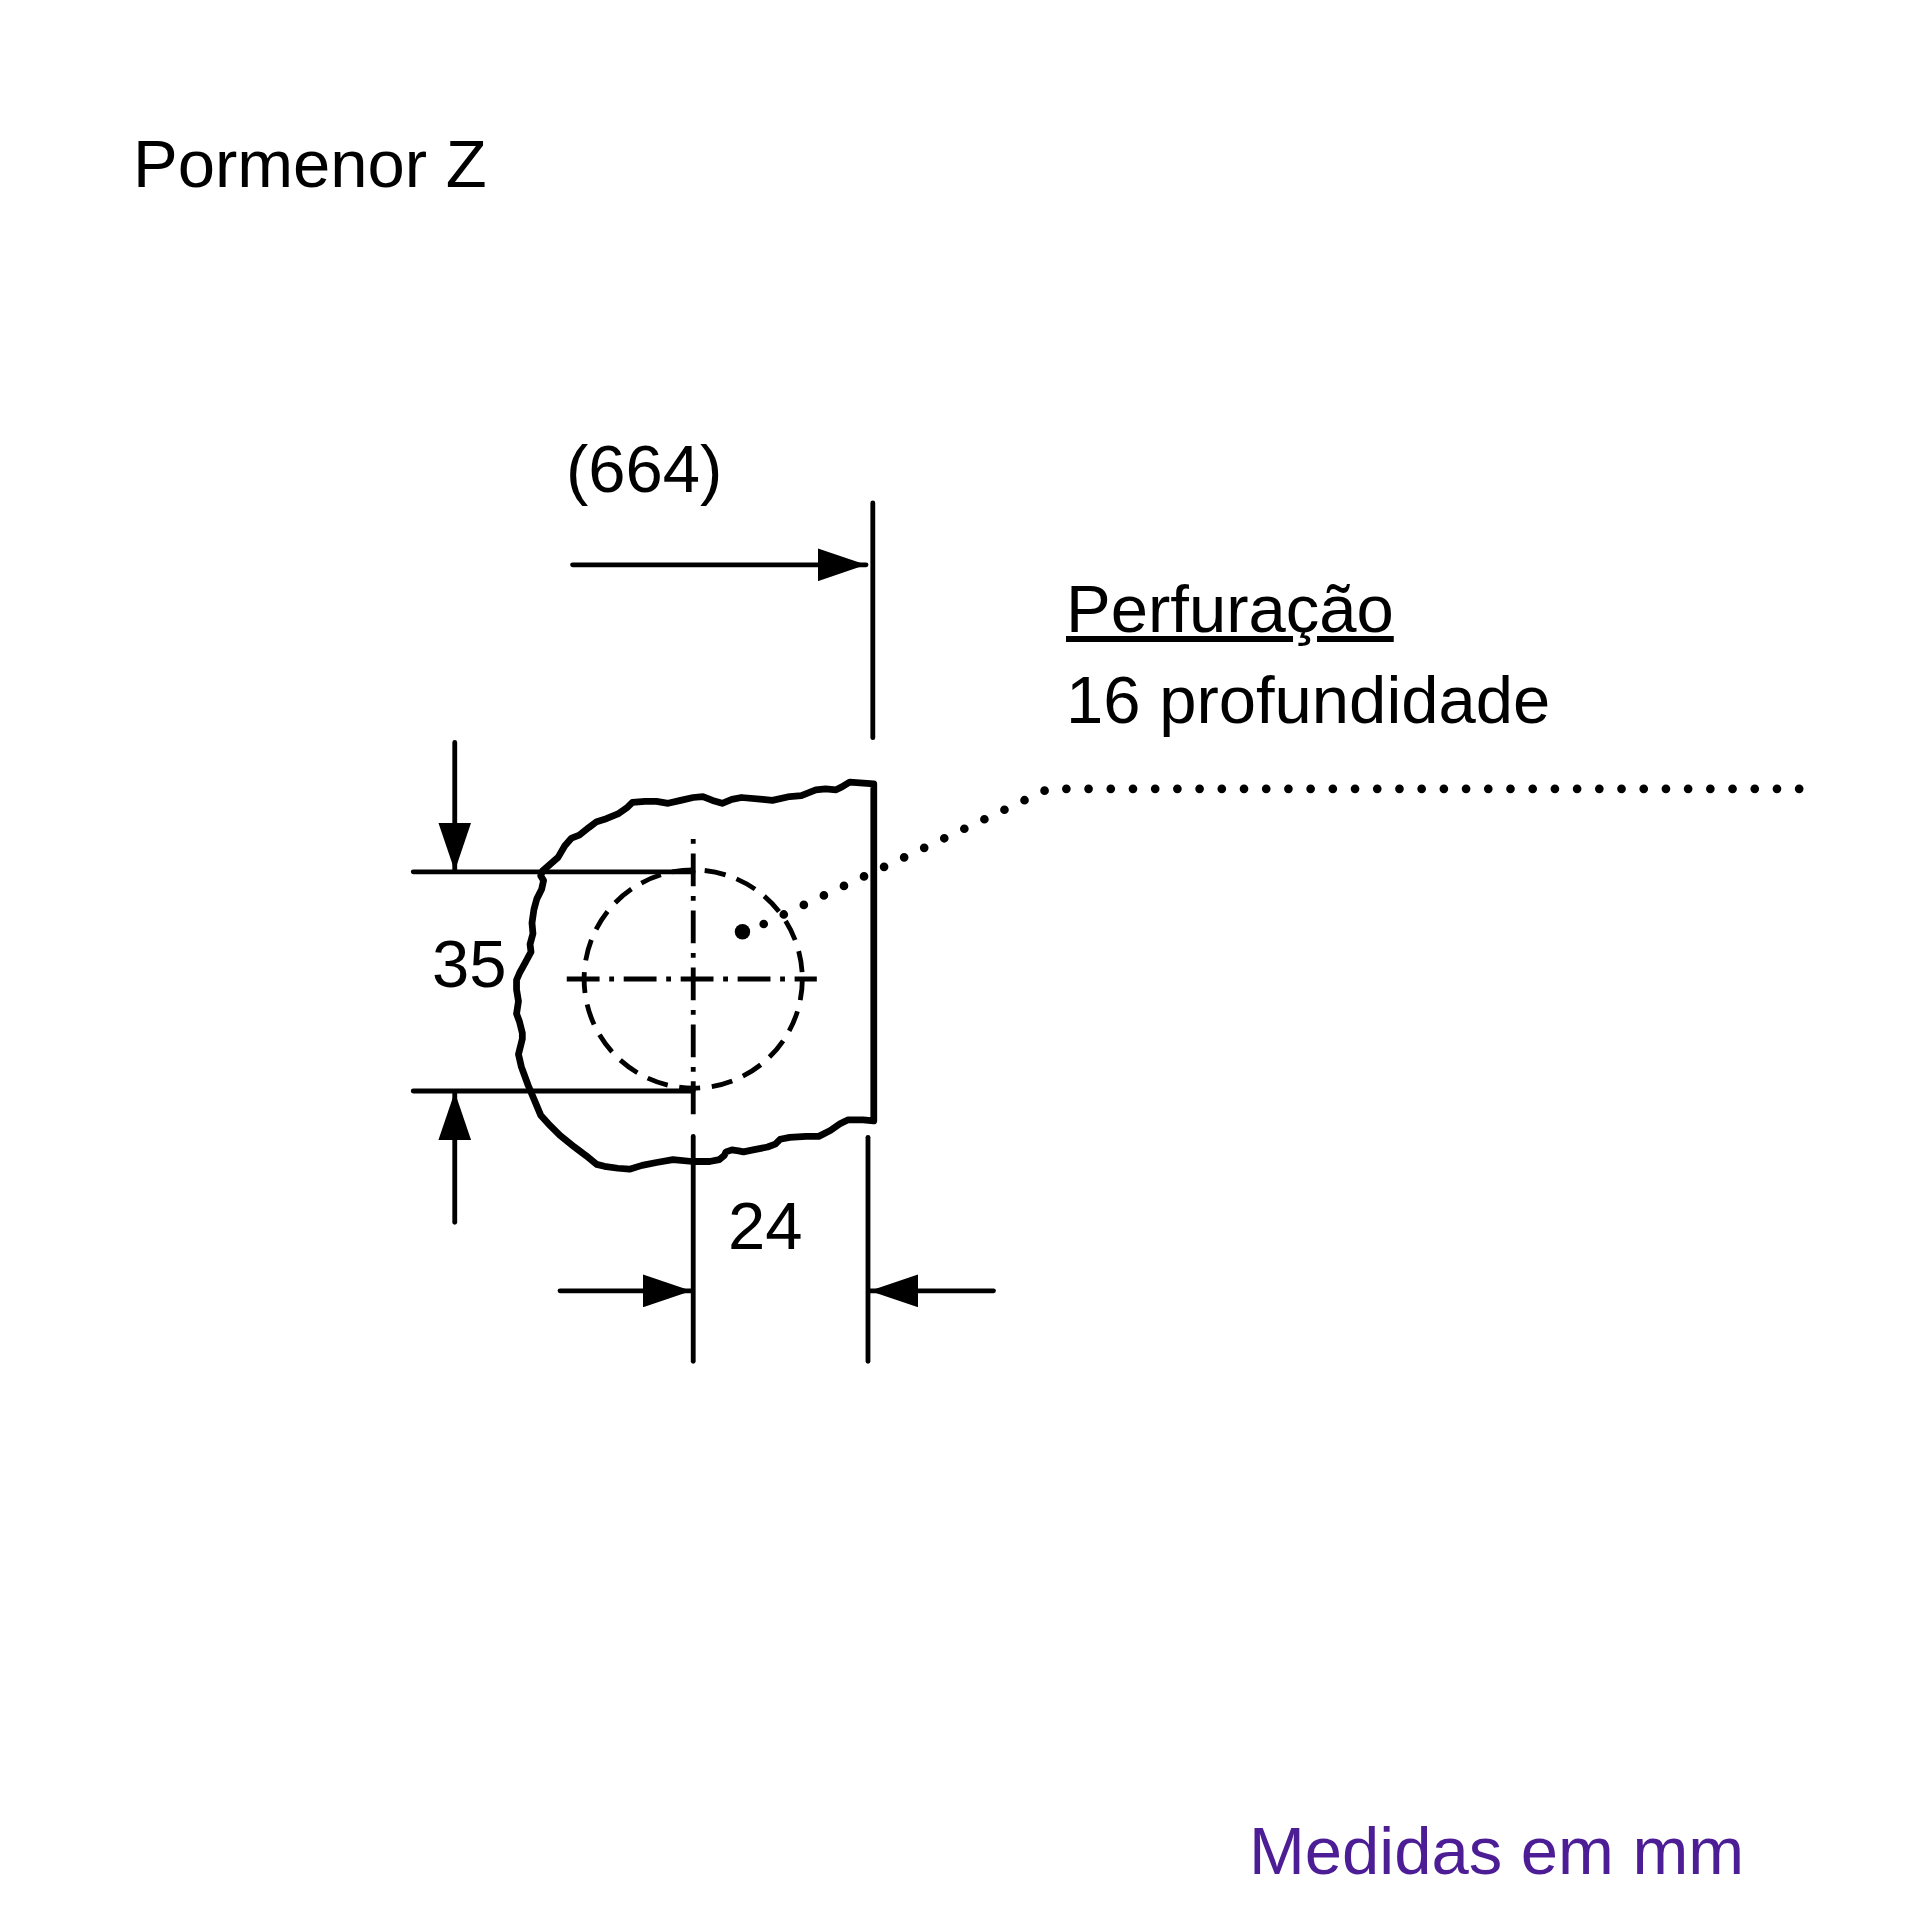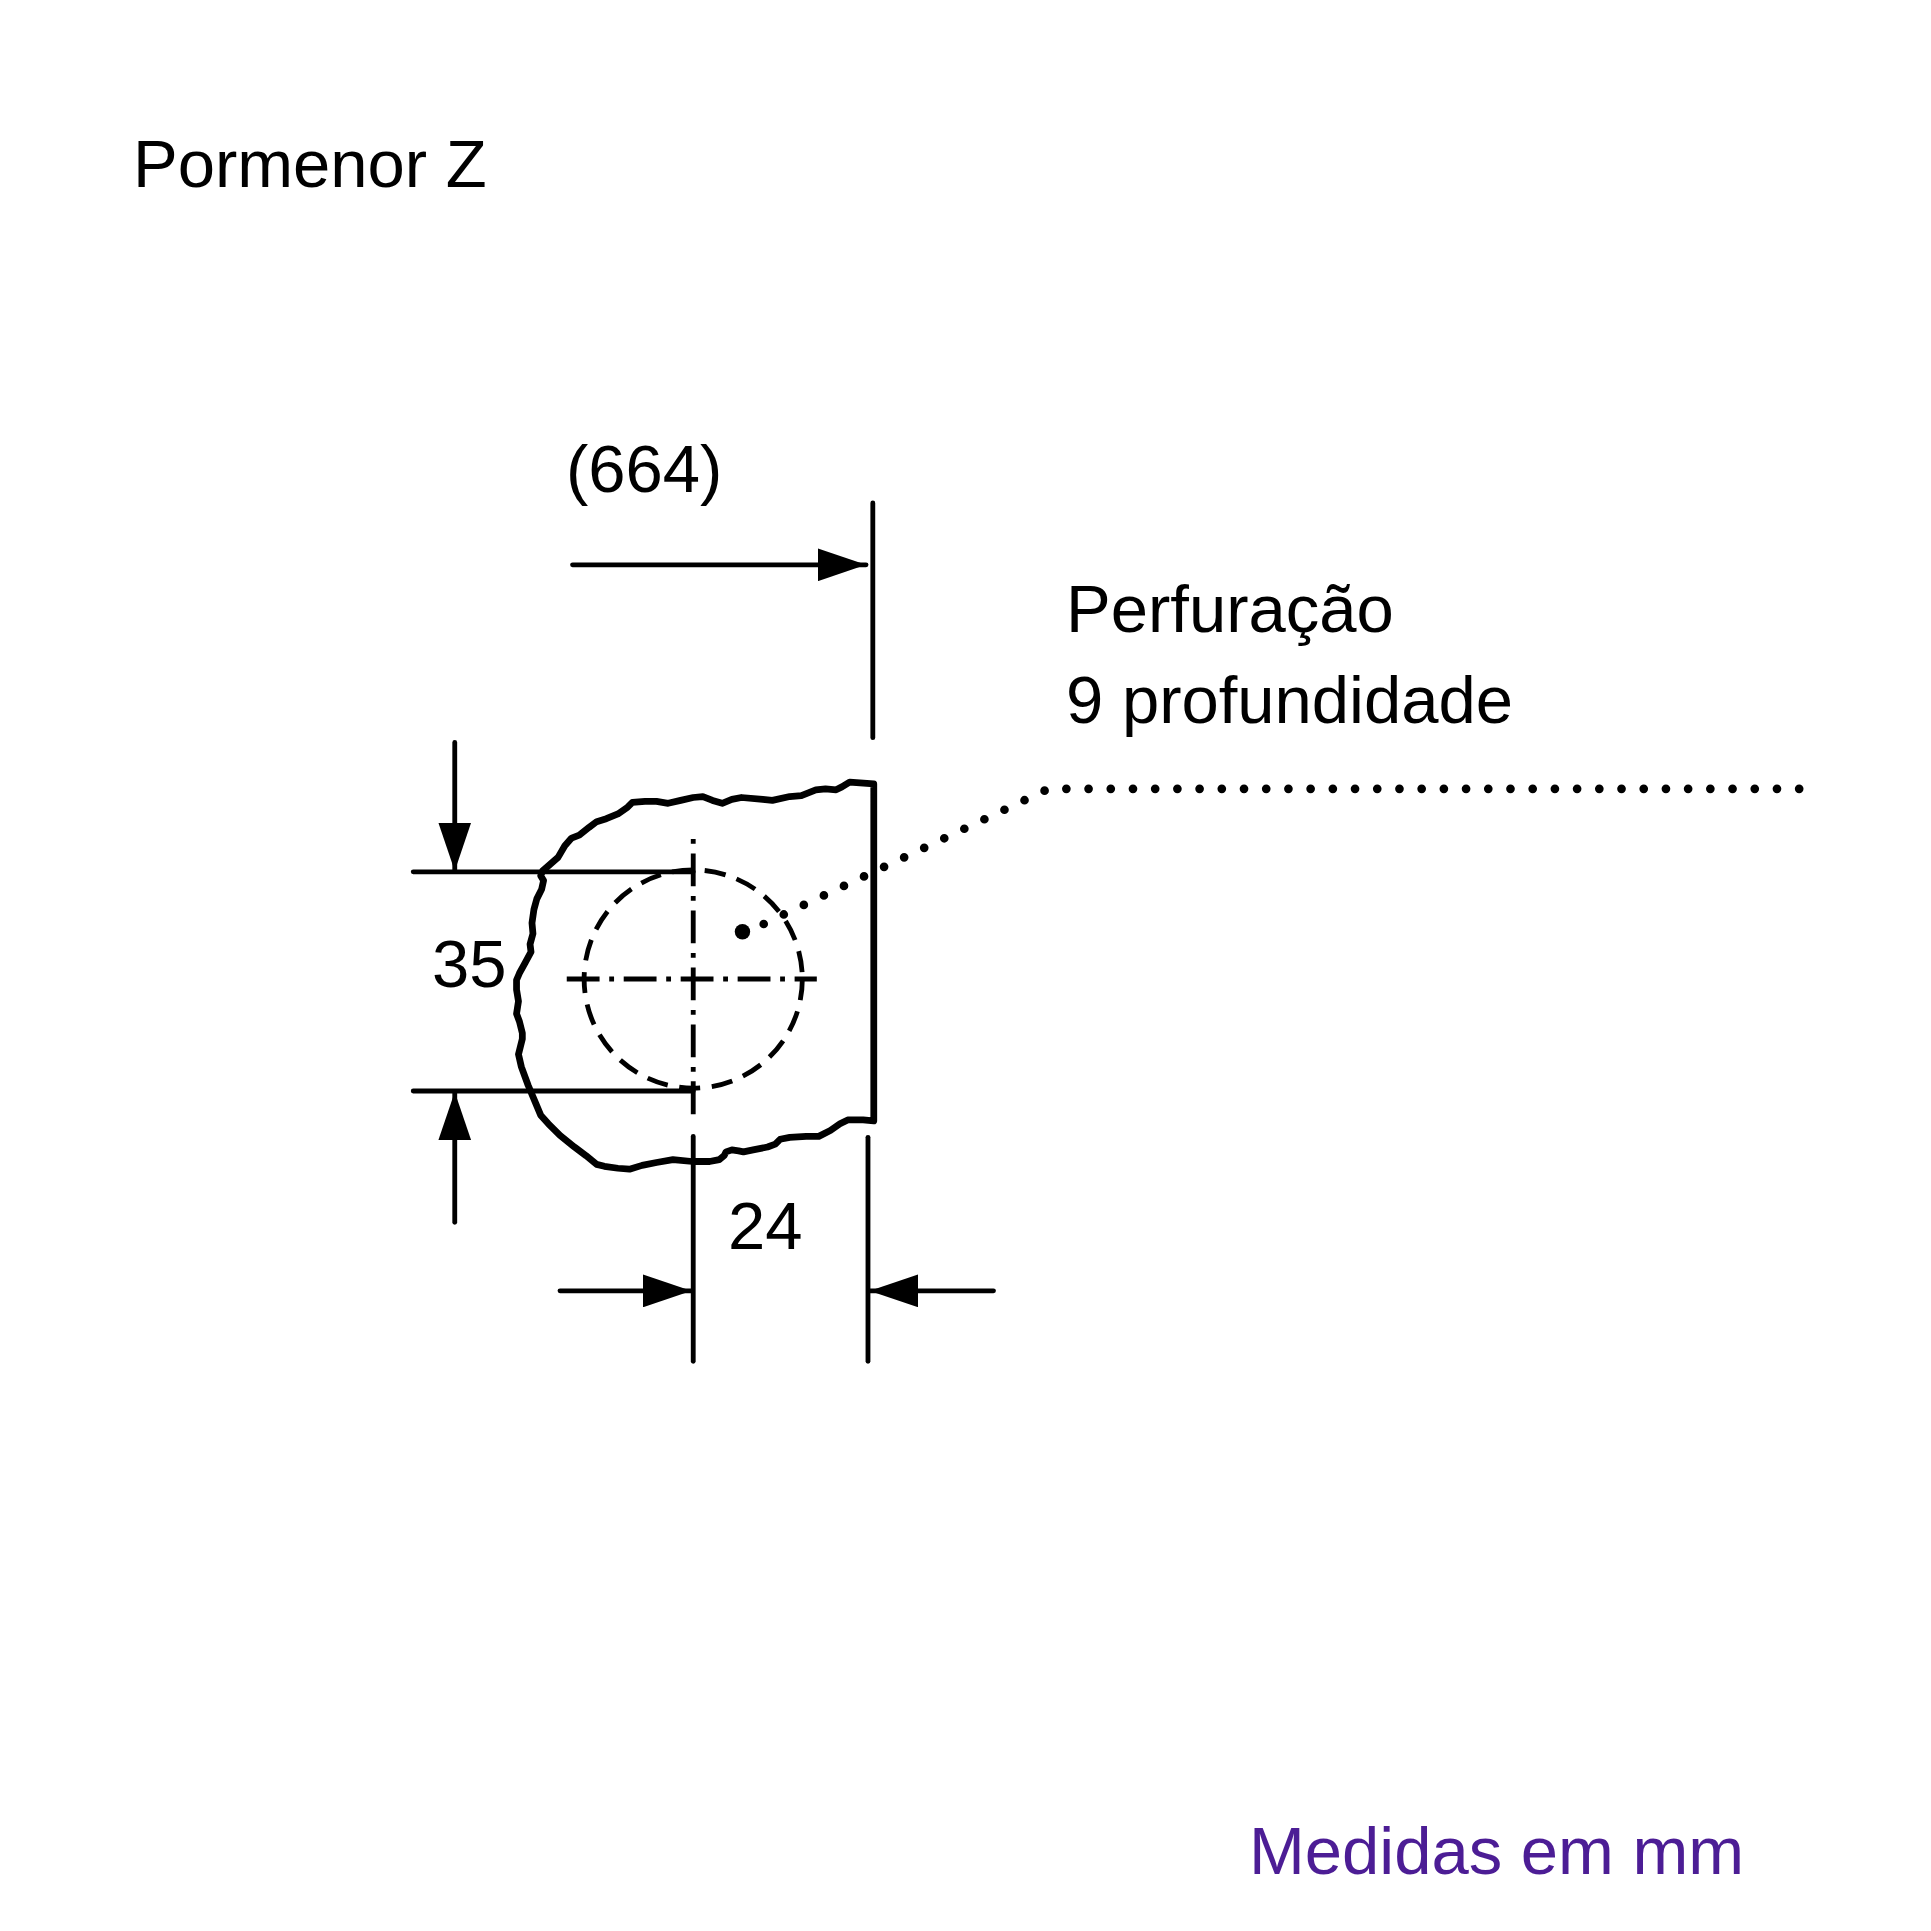--- a/index.html
+++ b/index.html
@@ -20,21 +20,21 @@
       font-family: "Liberation Sans", sans-serif;
       font-size: 67px;
       line-height: 1;
       white-space: nowrap;
       color: #000000;
     }
     #title { left: 133px; top: 130px; }
     #dim-595 { left: 566px; top: 435px; }
     #dim-35 { left: 388px; top: 930px; margin-left: 44px; }
     #dim-24 { left: 728px; top: 1192px; }
-    #note-line1 { left: 1066px; top: 575px; }
+    #note-line1 { left: 1066px; top: 575px; text-decoration: underline; }
     #note-line2 { left: 1066px; top: 666px; }
     #units { left: 1249px; top: 1817px; color: #4c1d95; }
     svg#drawing {
       position: absolute;
       left: 0;
       top: 0;
       width: 1931px;
       height: 1931px;
     }
   </style>
@@ -78,15 +78,15 @@
     <circle cx="769" cy="965" r="8" fill="#000"></circle>
     <path d="M791,957 L1086,817 L1880,817" fill="none" stroke="#000" stroke-width="9" stroke-linecap="round" stroke-dasharray="0 23"></path>
   </g>
 </svg>
 
 <div class="label" id="title">Pormenor Z</div>
 <div class="label" id="dim-595">(664)</div>
 <div class="label" id="dim-35">35</div>
 <div class="label" id="dim-24">24</div>
 <div class="label" id="note-line1">Perfuração</div>
-<div class="label" id="note-line2">9 profundidade</div>
+<div class="label" id="note-line2">16 profundidade</div>
 <div class="label" id="units">Medidas em mm</div>
 
 
 </body></html>

